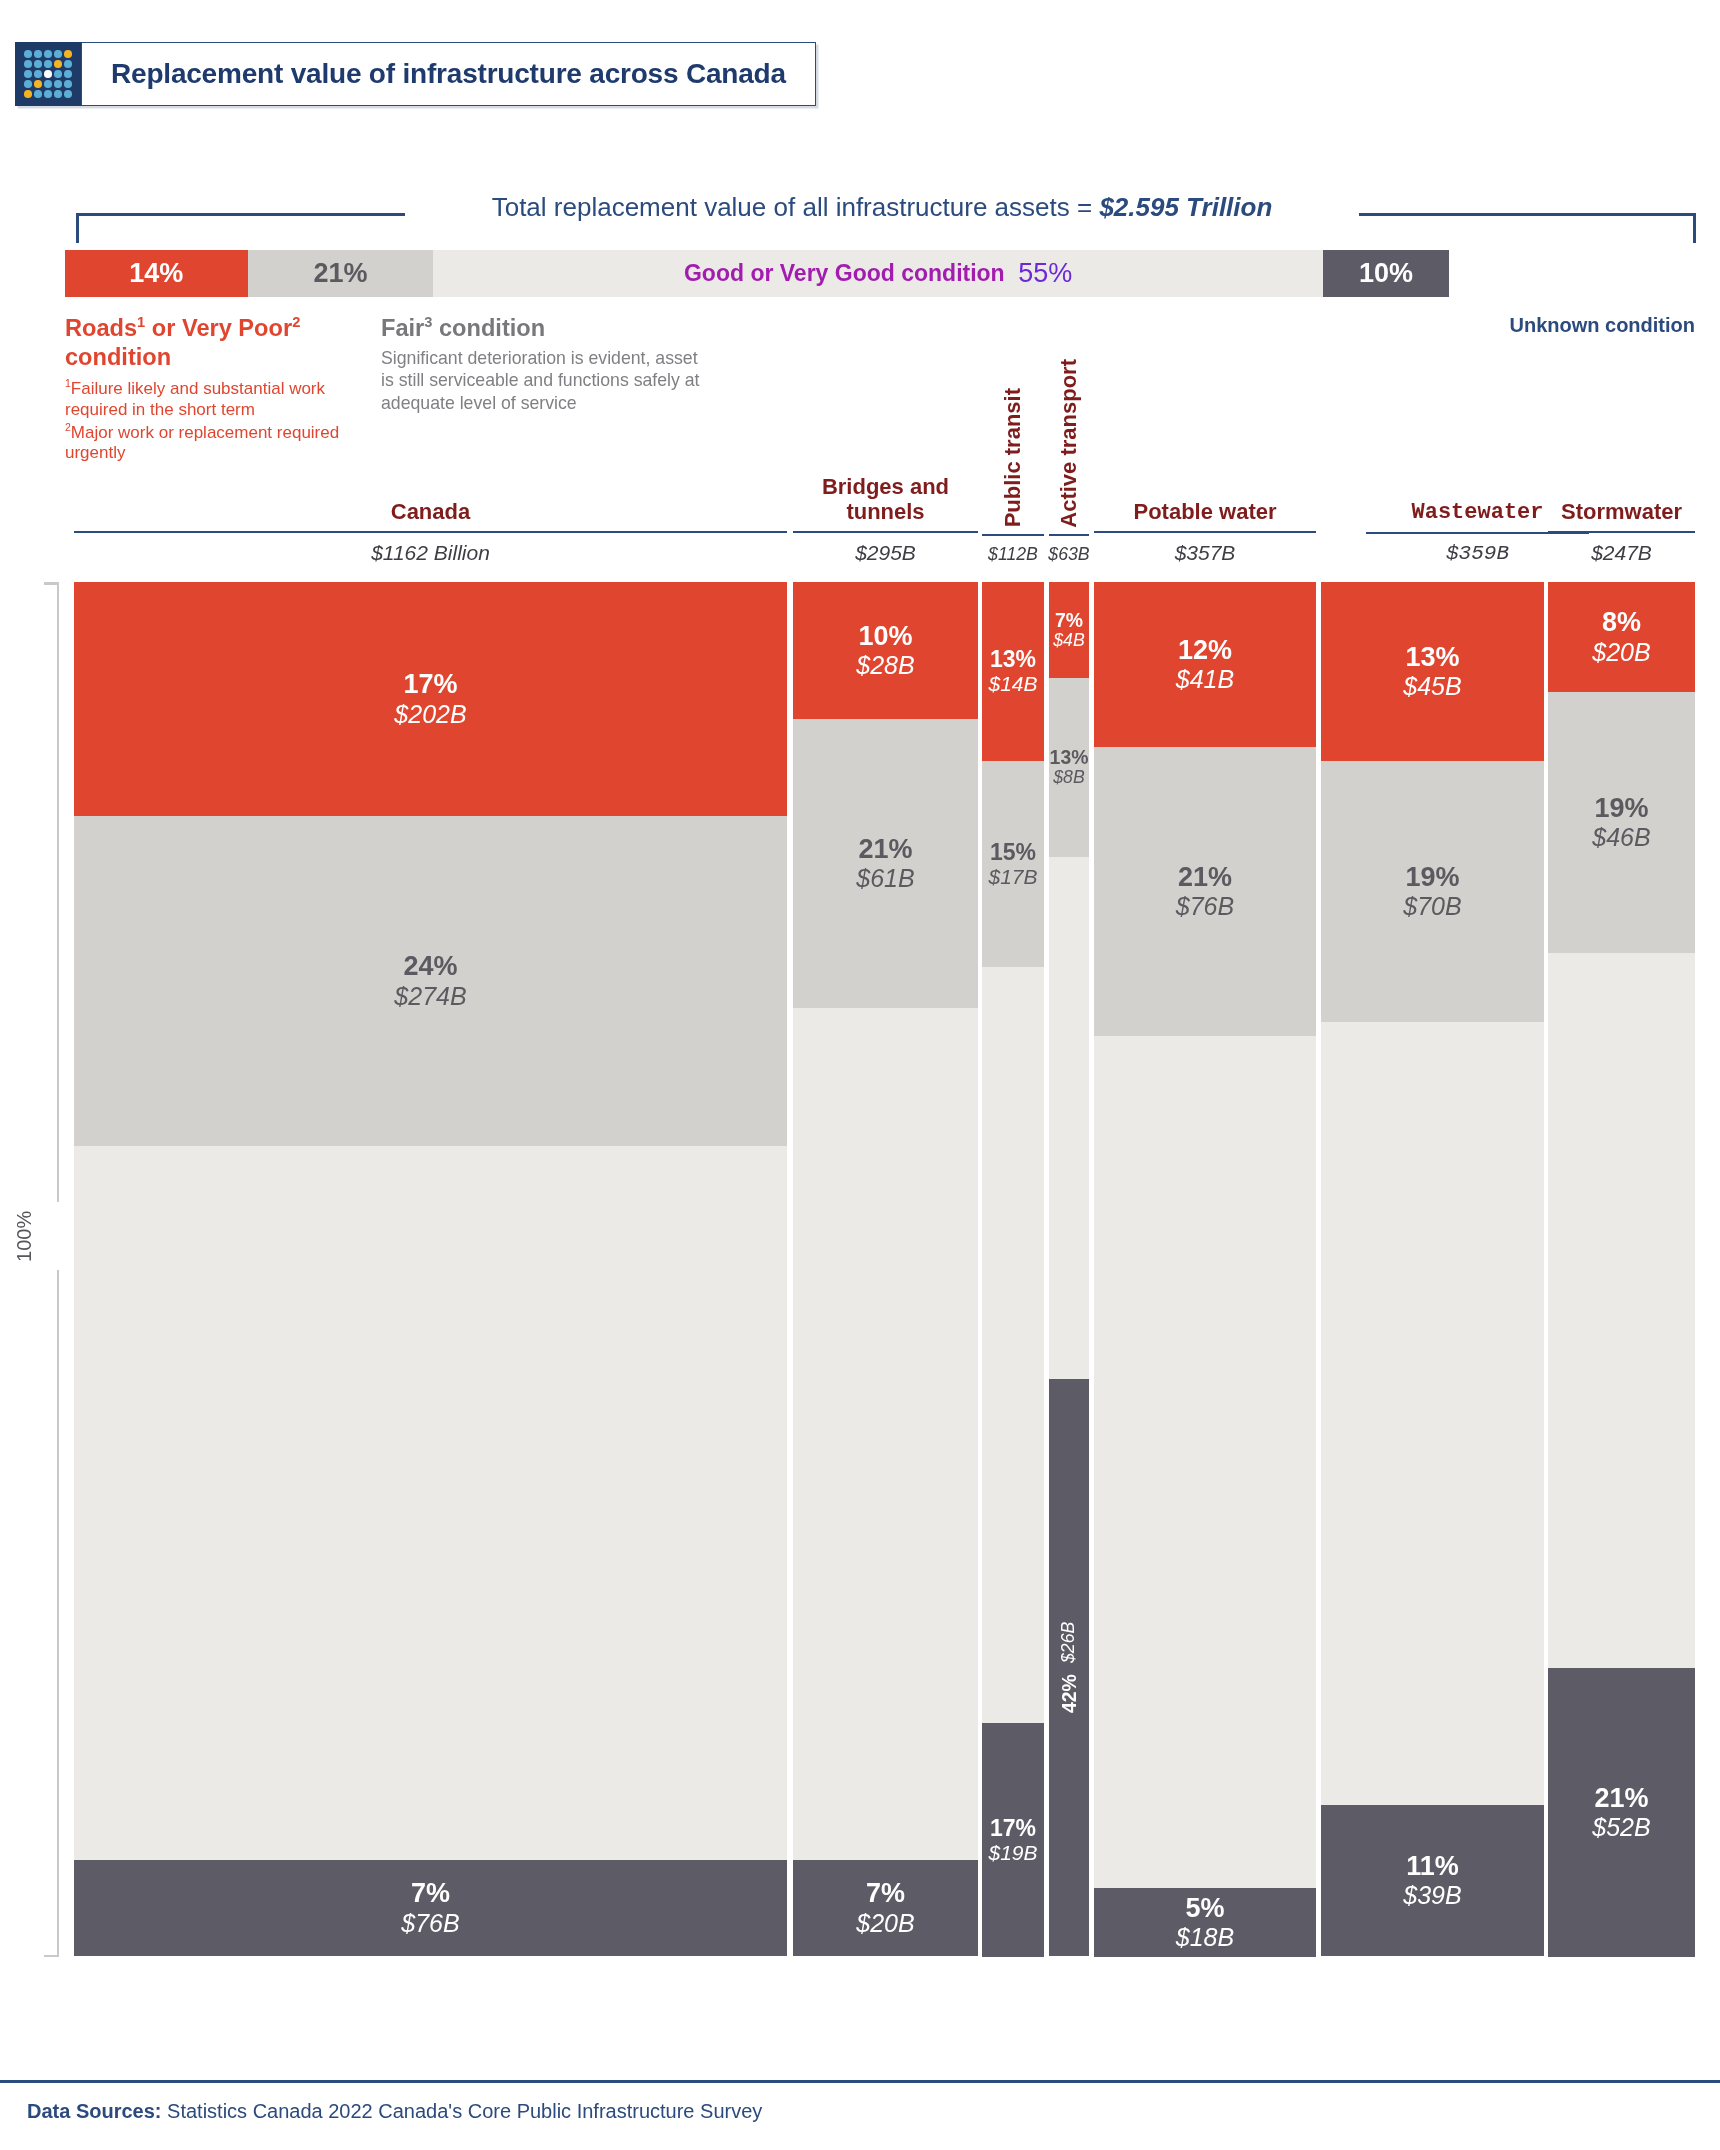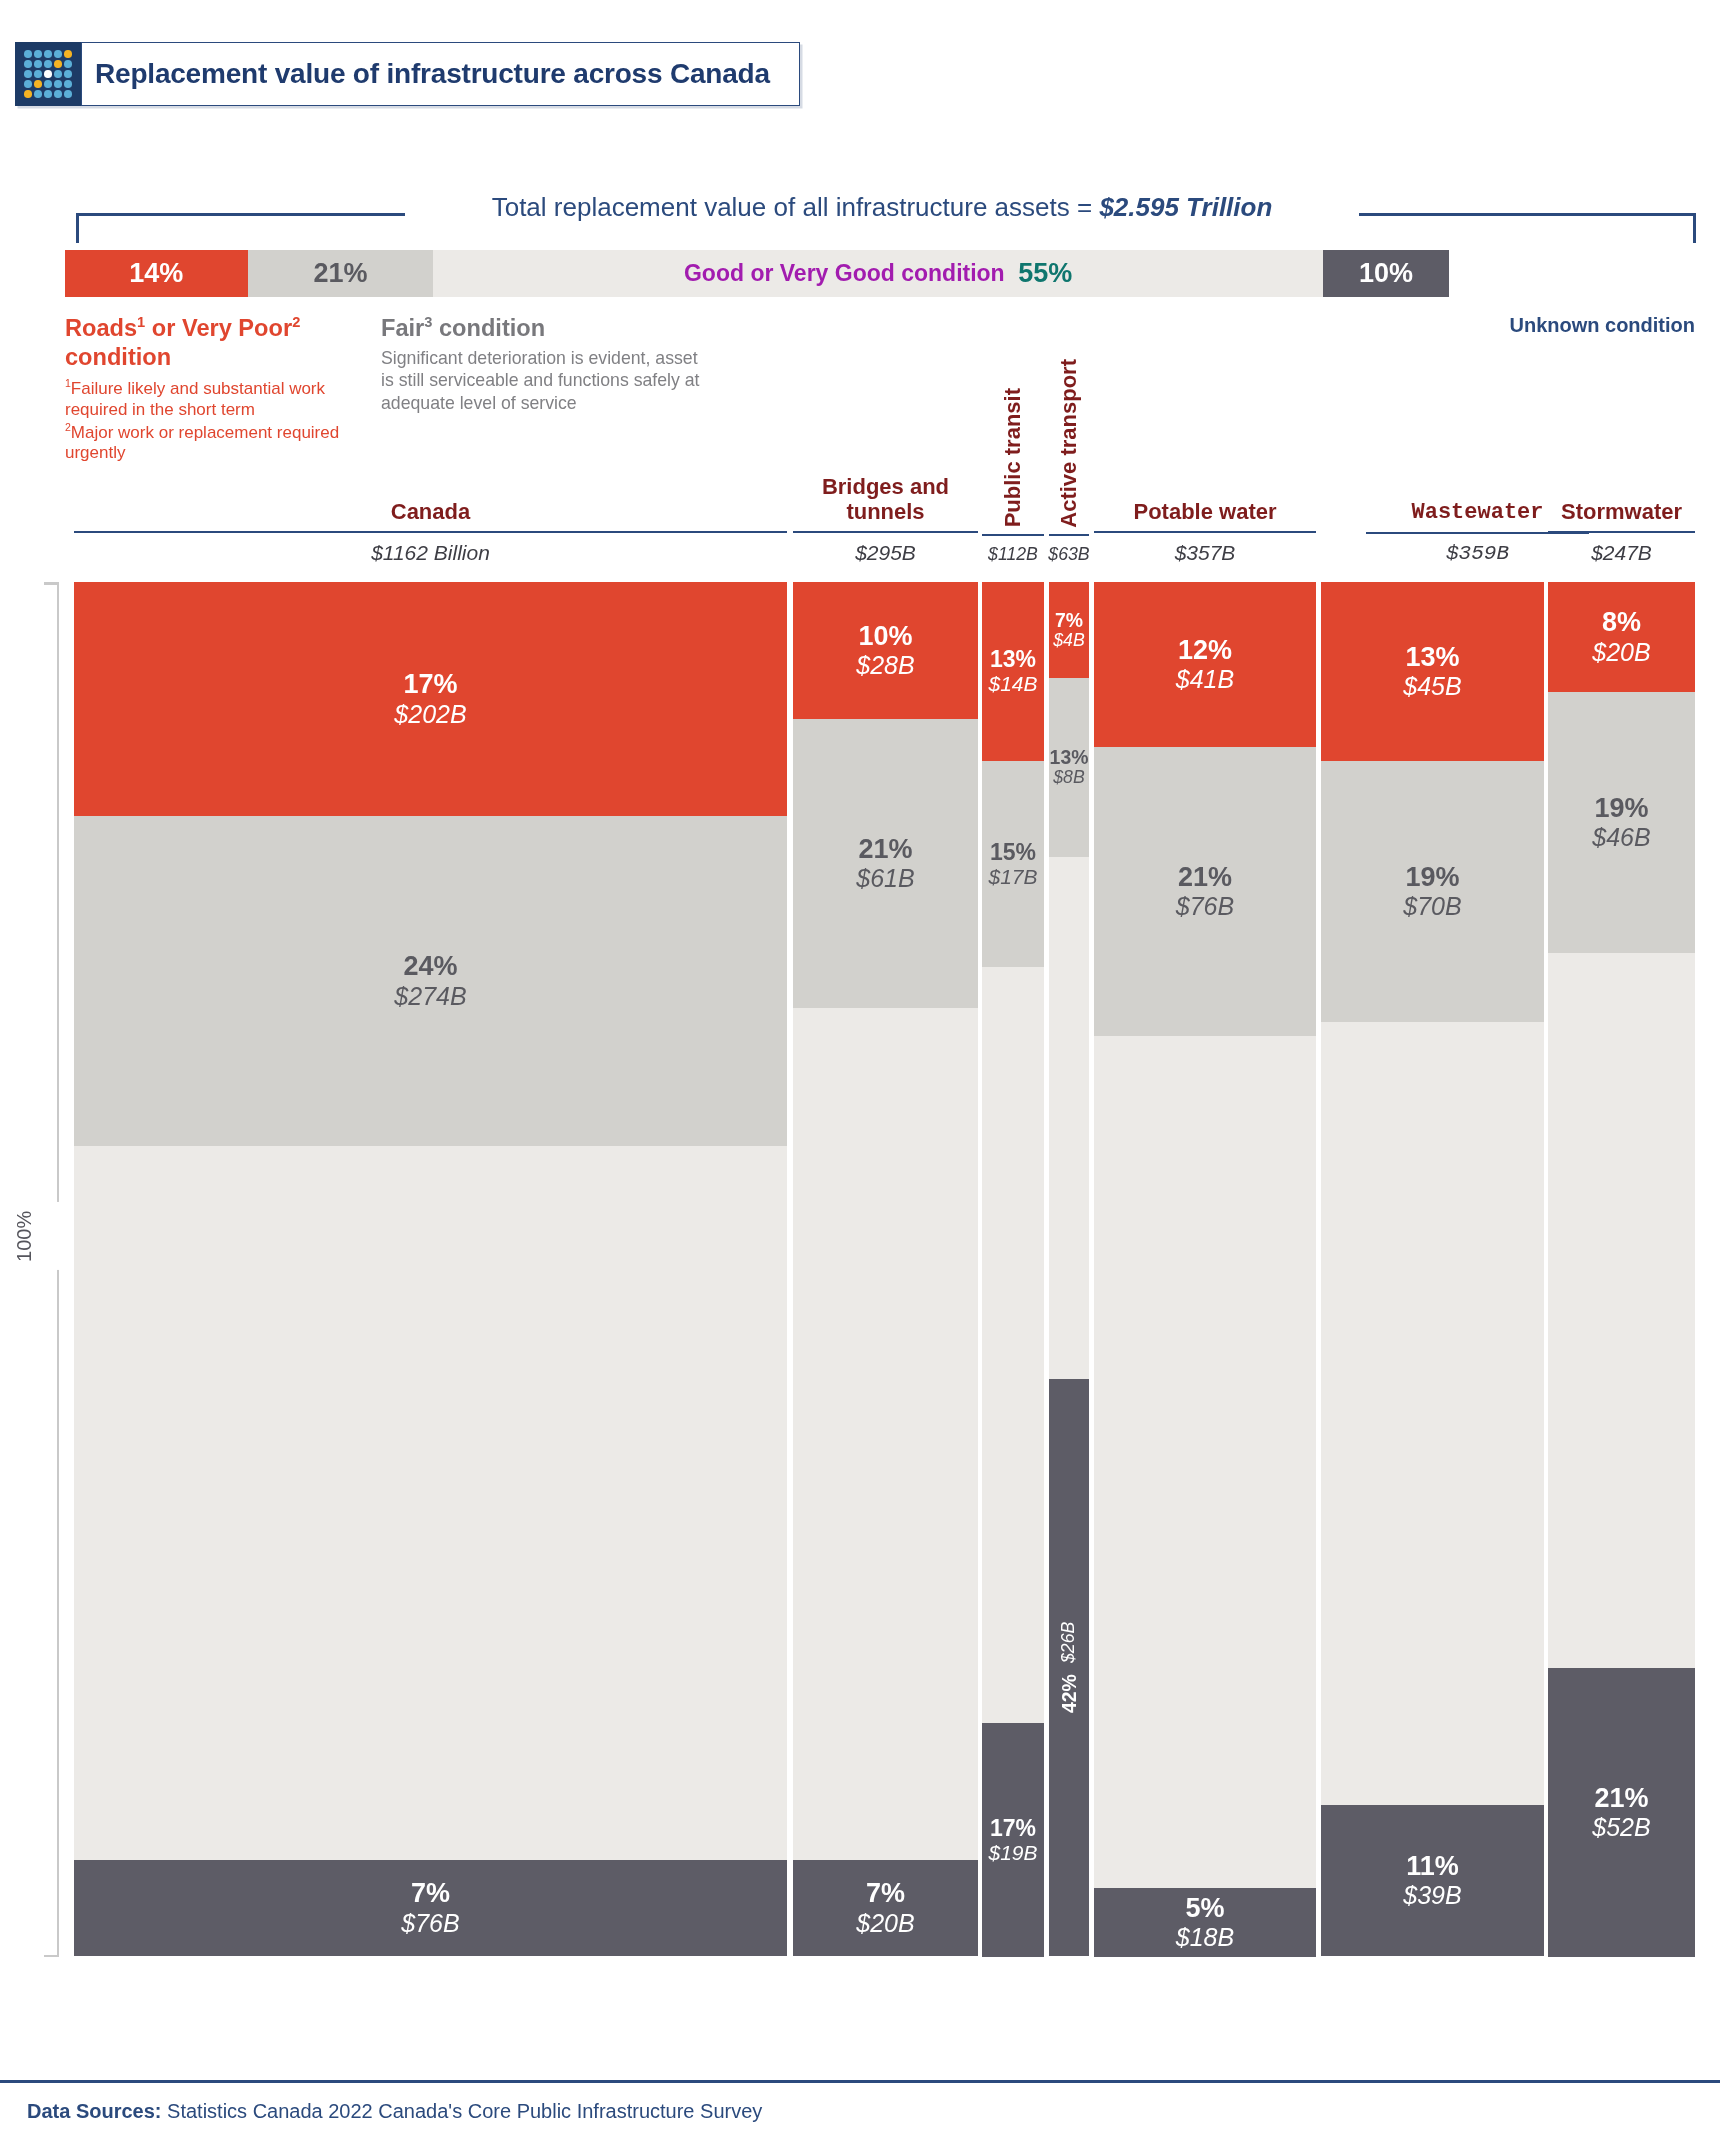--- a/index.html
+++ b/index.html
@@ -20,21 +20,21 @@
     width: 66px; background: #1d3b66;
     display: flex; align-items: center; justify-content: center;
   }
   .dot-grid { display: grid; grid-template-columns: repeat(5, 7.6px); gap: 2.5px; }
   .dot { width: 7.6px; height: 7.6px; border-radius: 50%; background: #5bafd7; }
   .dot.y { background: #f5b323; }
   .dot.w { background: #ffffff; }
   .title-box {
     background: #ffffff; border: 1.7px solid #2b4a7d;
     display: flex; align-items: center;
-    padding: 15px 29px 15px 13px;
+    padding: 15px 29px 15px 29px;
   }
   .title-text {
     font-size: 28px; font-weight: bold; color: #1f3b6e;
     letter-spacing: -0.2px; white-space: nowrap;
   }
 
   
   .bracket-row {
     position: absolute; left: 0; top: 192px; width: 1720px; height: 51px;
   }
@@ -60,21 +60,21 @@
     position: absolute; left: 65px; top: 250px;
     width: 1384px; height: 47px; display: flex;
   }
   .cond-seg { display: flex; align-items: center; height: 100%; }
   .cond-poor { background: #e0462f; width: 13.2%; justify-content: center; }
   .cond-poor span { color: #ffffff; font-size: 27px; font-weight: bold; }
   .cond-fair { background: #d2d1cd; width: 13.4%; justify-content: center; }
   .cond-fair span { color: #5a5a60; font-size: 27px; font-weight: bold; }
   .cond-good { background: #eceae7; flex: 1; justify-content: center; }
   .cond-good .g-lbl { color: #a21caf; font-size: 23px; font-weight: bold; }
-  .cond-good .g-pct { color: #0f766e; font-size: 27px; font-weight: bold; margin-left: 13.5px; }
+  .cond-good .g-pct { color: #6d28d9; font-size: 27px; font-weight: normal; margin-left: 13.5px; }
   .cond-unk { background: #5d5c66; width: 9.1%; justify-content: center; }
   .cond-unk span { color: #ffffff; font-size: 27px; font-weight: bold; }
 
   .unknown-caption {
     position: absolute; right: 25px; top: 314px;
     font-size: 20px; font-weight: bold; color: #2b4a7d;
   }
 
   
   .legend-poor {

